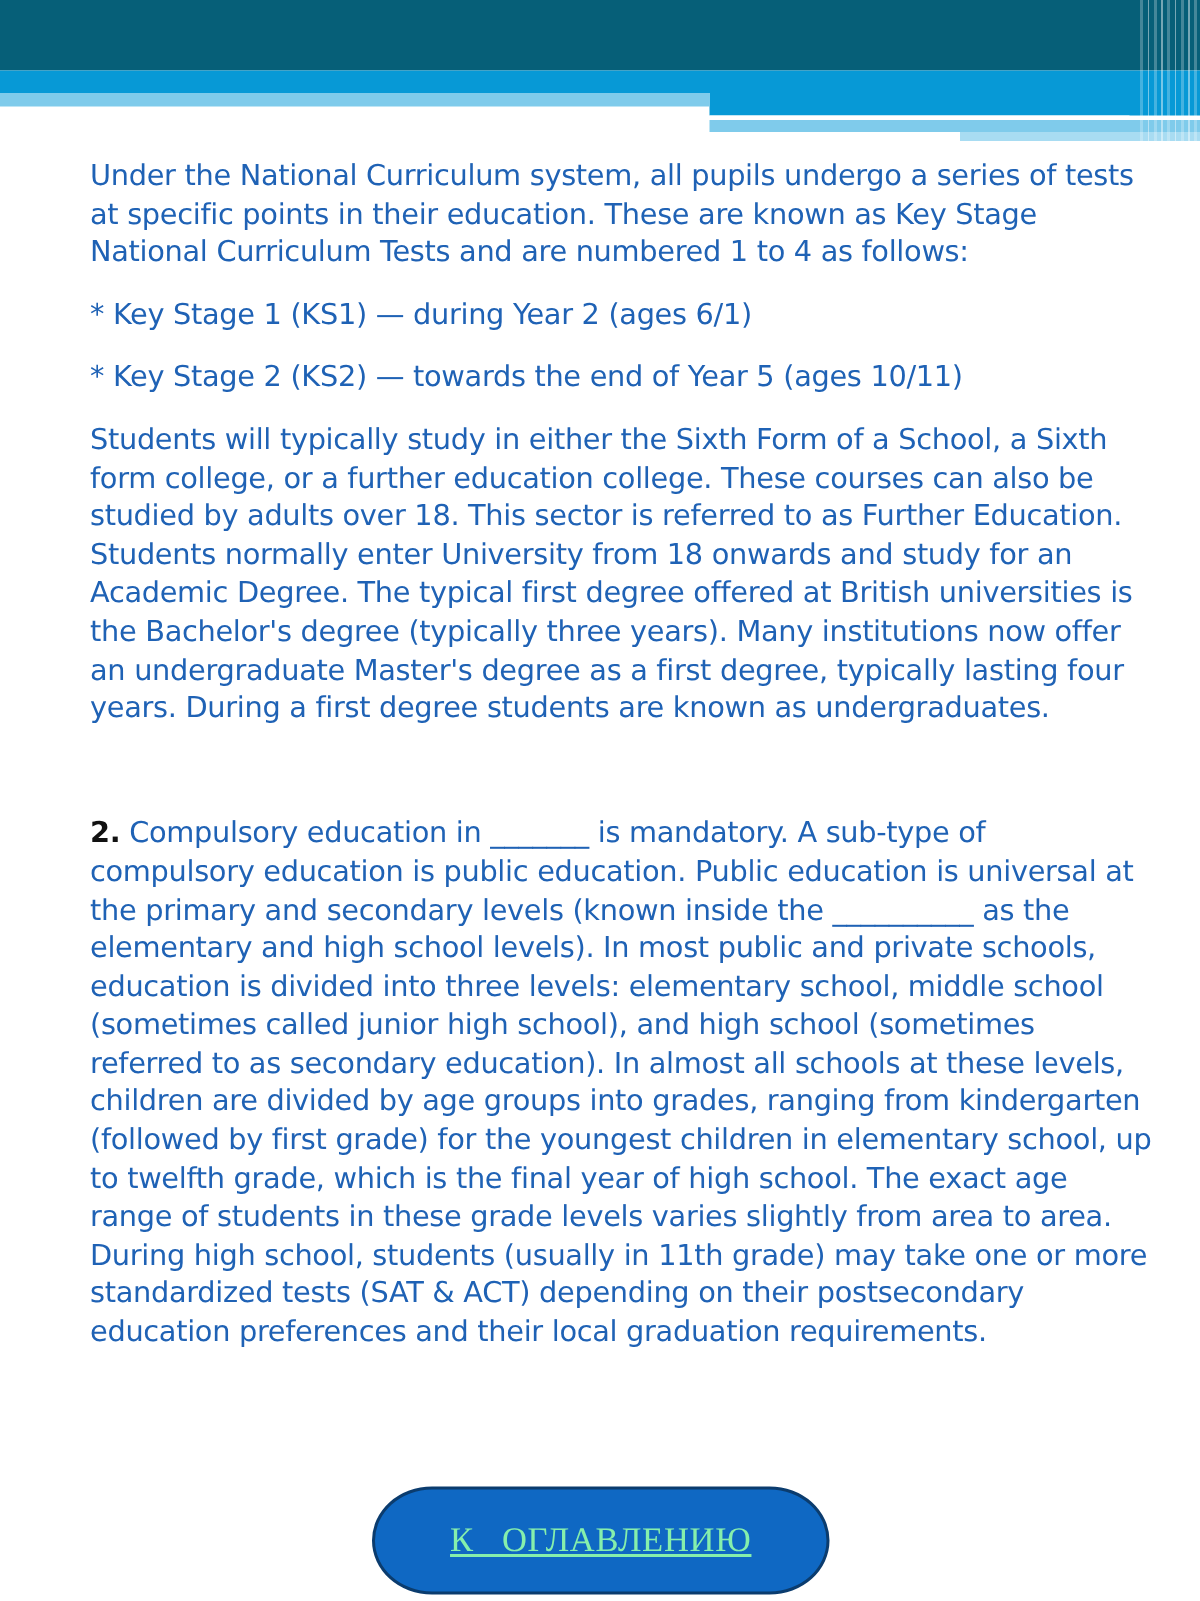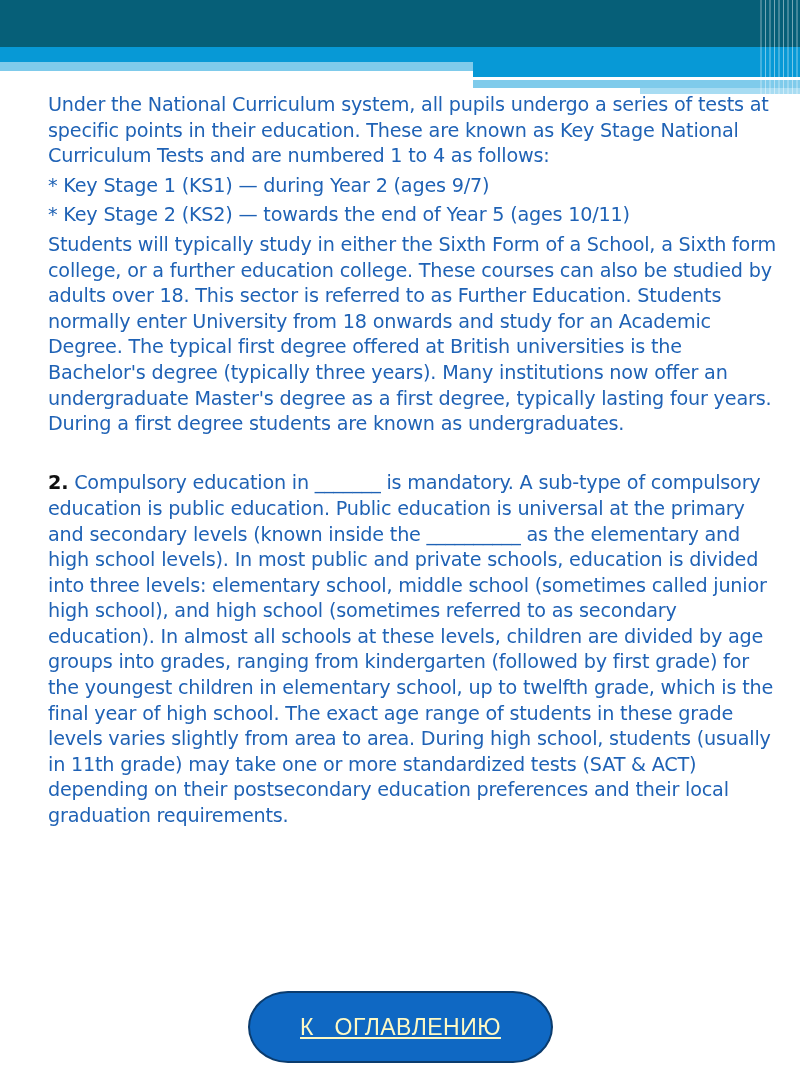--- a/index.html
+++ b/index.html
@@ -19,55 +19,55 @@
   .vstripes { position: absolute; left: 760px; top: 0; width: 40px; height: 100px;
     background: repeating-linear-gradient(90deg, rgba(255,255,255,0.25) 0 2px, rgba(255,255,255,0) 2px 5px, rgba(255,255,255,0.45) 5px 6px, rgba(255,255,255,0) 6px 9px); }
 
   .content {
     position: absolute; left: 44px; top: 88px; width: 740px;
     color: #1f62b5;
     font-size: 19.2px;
     line-height: 25.6px;
     letter-spacing: -0.2px;
   }
-  .content p { margin: 4px; }
+  .content p { margin: 16px; }
   .spacer { height: 25.6px; }
   .num { color: #111111; font-weight: bold; }
 
   .toc-button {
     position: absolute; left: 248px; top: 991px; width: 305px; height: 72px;
     background: #0f68c3;
     border: 2px solid #0b3c6e;
     border-radius: 40px / 36px;
     box-sizing: border-box;
     display: flex; align-items: center; justify-content: center;
     cursor: pointer;
   }
   .toc-label {
-    color: #fef9c3; text-decoration: underline; font-size: 23px;
-    font-family: Liberation Sans, sans-serif; white-space: pre; letter-spacing: 0.5px;
+    color: #86efac; text-decoration: underline; font-size: 23px;
+    font-family: Liberation Serif, serif; white-space: pre; letter-spacing: 0.5px;
   }
 </style>
 </head>
 <body>
 
 <div class="hdr">
   <div class="band-dark"></div>
   <div class="band-blue"></div>
   <div class="band-blue-right"></div>
   <div class="strip-left"></div>
   <div class="strip-white"></div>
   <div class="strip-right"></div>
   <div class="strip-right-2"></div>
   <div class="vstripes"></div>
 </div>
 
 <div class="content">
   <p>Under the National Curriculum system, all pupils undergo a series of tests at specific points in their education. These are known as Key Stage National Curriculum Tests and are numbered 1 to 4 as follows:</p>
-  <p>* Key Stage 1 (KS1) — during Year 2 (ages 9/7)</p>
+  <p>* Key Stage 1 (KS1) — during Year 2 (ages 6/1)</p>
   <p>* Key Stage 2 (KS2) — towards the end of Year 5 (ages 10/11)</p>
   <p>Students will typically study in either the Sixth Form of a School, a Sixth form college, or a further education college. These courses can also be studied by adults over 18. This sector is referred to as Further Education. Students normally enter University from 18 onwards and study for an Academic Degree. The typical first degree offered at British universities is the Bachelor's degree (typically three years). Many institutions now offer an undergraduate Master's degree as a first degree, typically lasting four years. During a first degree students are known as undergraduates.</p>
   <div class="spacer"></div>
   <p><span class="num">2.</span><span> Compulsory education in _______ is mandatory. A sub-type of compulsory education is public education. Public education is universal at the primary and secondary levels (known inside the __________ as the elementary and high school levels). In most public and private schools, education is divided into three levels: elementary school, middle school (sometimes called junior high school), and high school (sometimes referred to as secondary education). In almost all schools at these levels, children are divided by age groups into grades, ranging from kindergarten (followed by first grade) for the youngest children in elementary school, up to twelfth grade, which is the final year of high school. The exact age range of students in these grade levels varies slightly from area to area. During high school, students (usually in 11th grade) may take one or more standardized tests (SAT &amp; ACT) depending on their postsecondary education preferences and their local graduation requirements.</span></p>
 </div>
 
 <div class="toc-button">
   <span class="toc-label">К   ОГЛАВЛЕНИЮ</span>
 </div>
 

